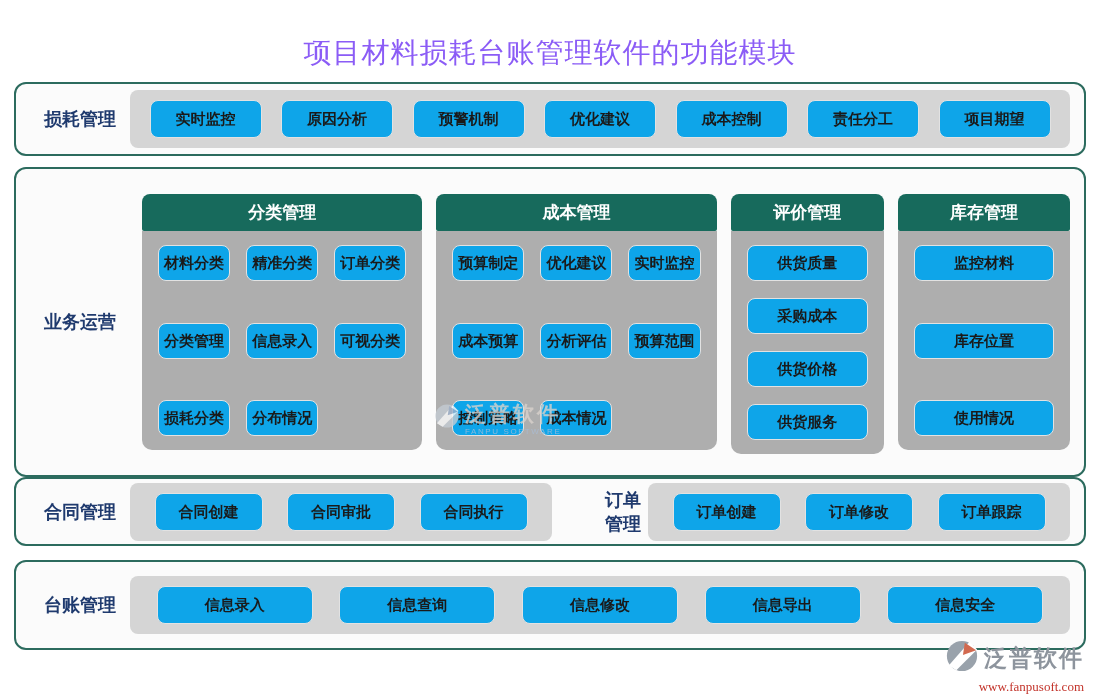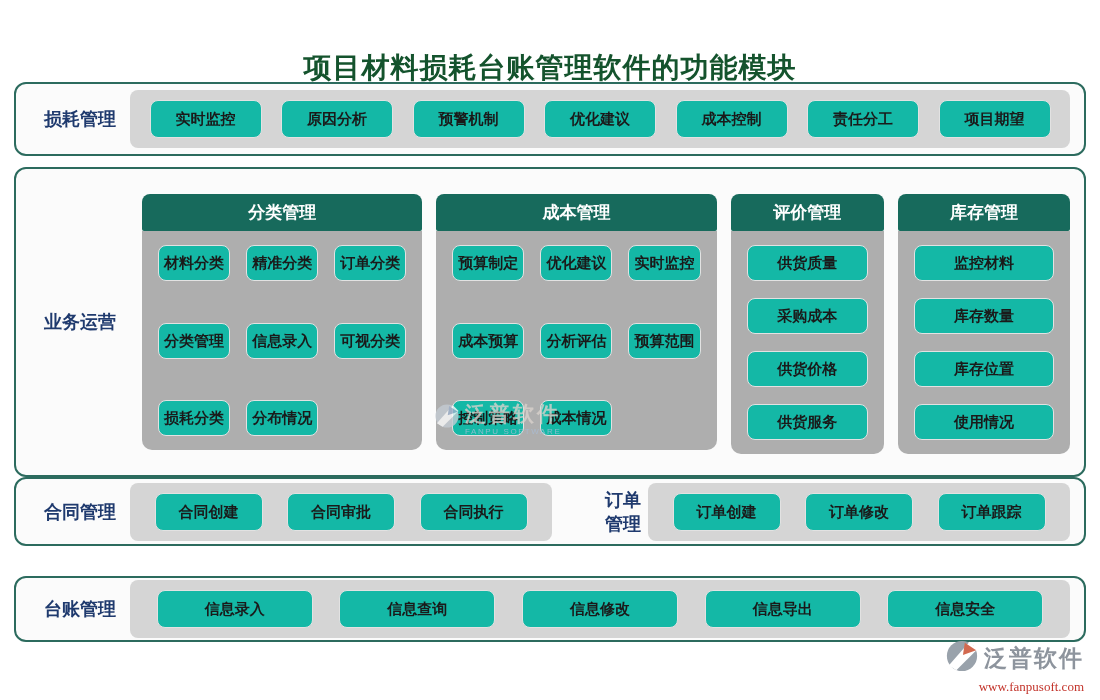--- a/index.html
+++ b/index.html
@@ -5,57 +5,57 @@
   * { box-sizing: border-box; }
   html, body { margin: 0; padding: 0; }
   body {
     width: 1100px; height: 700px;
     background: #ffffff;
     font-family: "Liberation Sans", "DejaVu Sans", sans-serif;
   }
   .page { position: relative; width: 1100px; height: 700px; overflow: hidden; }
 
   .title {
-    margin: 0; padding-top: 49px;
-    text-align: center;
-    font-size: 28px; font-weight: 700;
-    color: #14532d; letter-spacing: 1px;
+    margin: 0; padding-top: 34px;
+    text-align: center;
+    font-size: 28px; font-weight: 400;
+    color: #8b5cf6; letter-spacing: 1px;
   }
 
   .band {
     position: absolute; left: 14px; right: 14px;
     background: #fbfbfb;
     border: 2px solid #2c6b5e;
     border-radius: 12px;
     display: flex; align-items: center;
     padding: 0 14px;
   }
   .band-loss     { top: 82px;  height: 74px; }
   .band-business { top: 167px; height: 310px; }
   .band-contract { top: 477px; height: 69px; }
-  .band-ledger   { top: 576px; height: 66px; }
+  .band-ledger   { top: 560px; height: 90px; }
 
   .band-label {
     flex: 0 0 100px;
     text-align: center;
     font-size: 18px; font-weight: 800;
     color: #1f3a6e;
   }
   .band-label-mid { flex: 0 0 96px; padding-left: 46px; }
 
   .tray {
     flex: 1;
     background: #d5d5d5;
     border-radius: 8px;
     display: flex; align-items: center; justify-content: space-evenly;
     padding: 10px 8px;
     gap: 8px;
   }
   .chip {
-    background: #14b8a6;
+    background: #0ea5e9;
     border: 1px solid #e2e2e2;
     border-radius: 8px;
     font-family: inherit;
     font-size: 15px; font-weight: 800;
     color: #1a1a1a;
     padding: 9px 8px;
     min-width: 112px;
     text-align: center;
     cursor: pointer;
     line-height: 1.2;
@@ -186,21 +186,20 @@
             <button class="chip">供货质量</button>
             <button class="chip">采购成本</button>
             <button class="chip">供货价格</button>
             <button class="chip">供货服务</button>
           </div>
         </div>
         <div class="bcol bcol-narrow">
           <div class="bcol-header">库存管理</div>
           <div class="bcol-body">
             <button class="chip">监控材料</button>
-            <button class="chip">库存数量</button>
             <button class="chip">库存位置</button>
             <button class="chip">使用情况</button>
           </div>
         </div>
       </div>
   </section>
 
   <div class="wm">
     <span>
       <svg width="26" height="26" viewBox="0 0 36 36">

